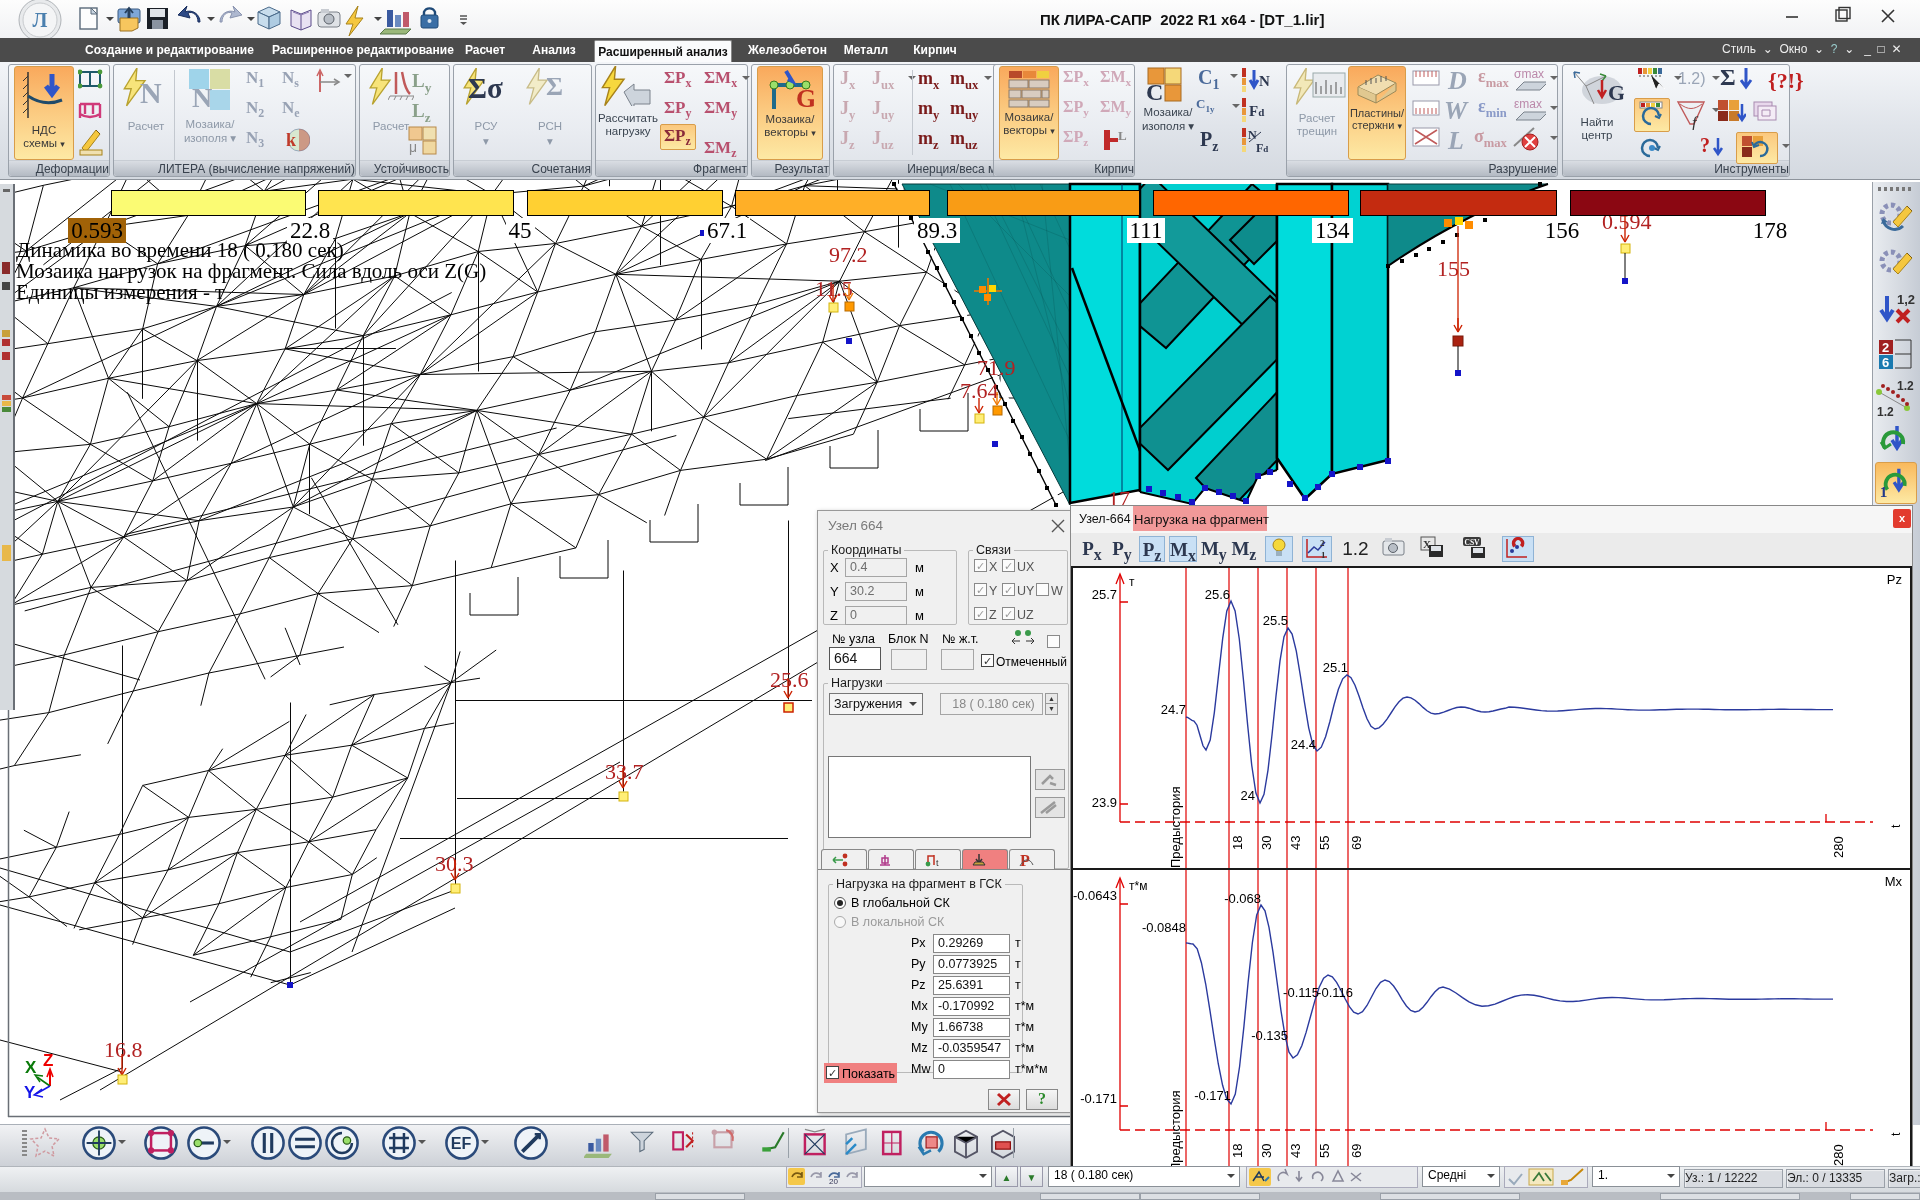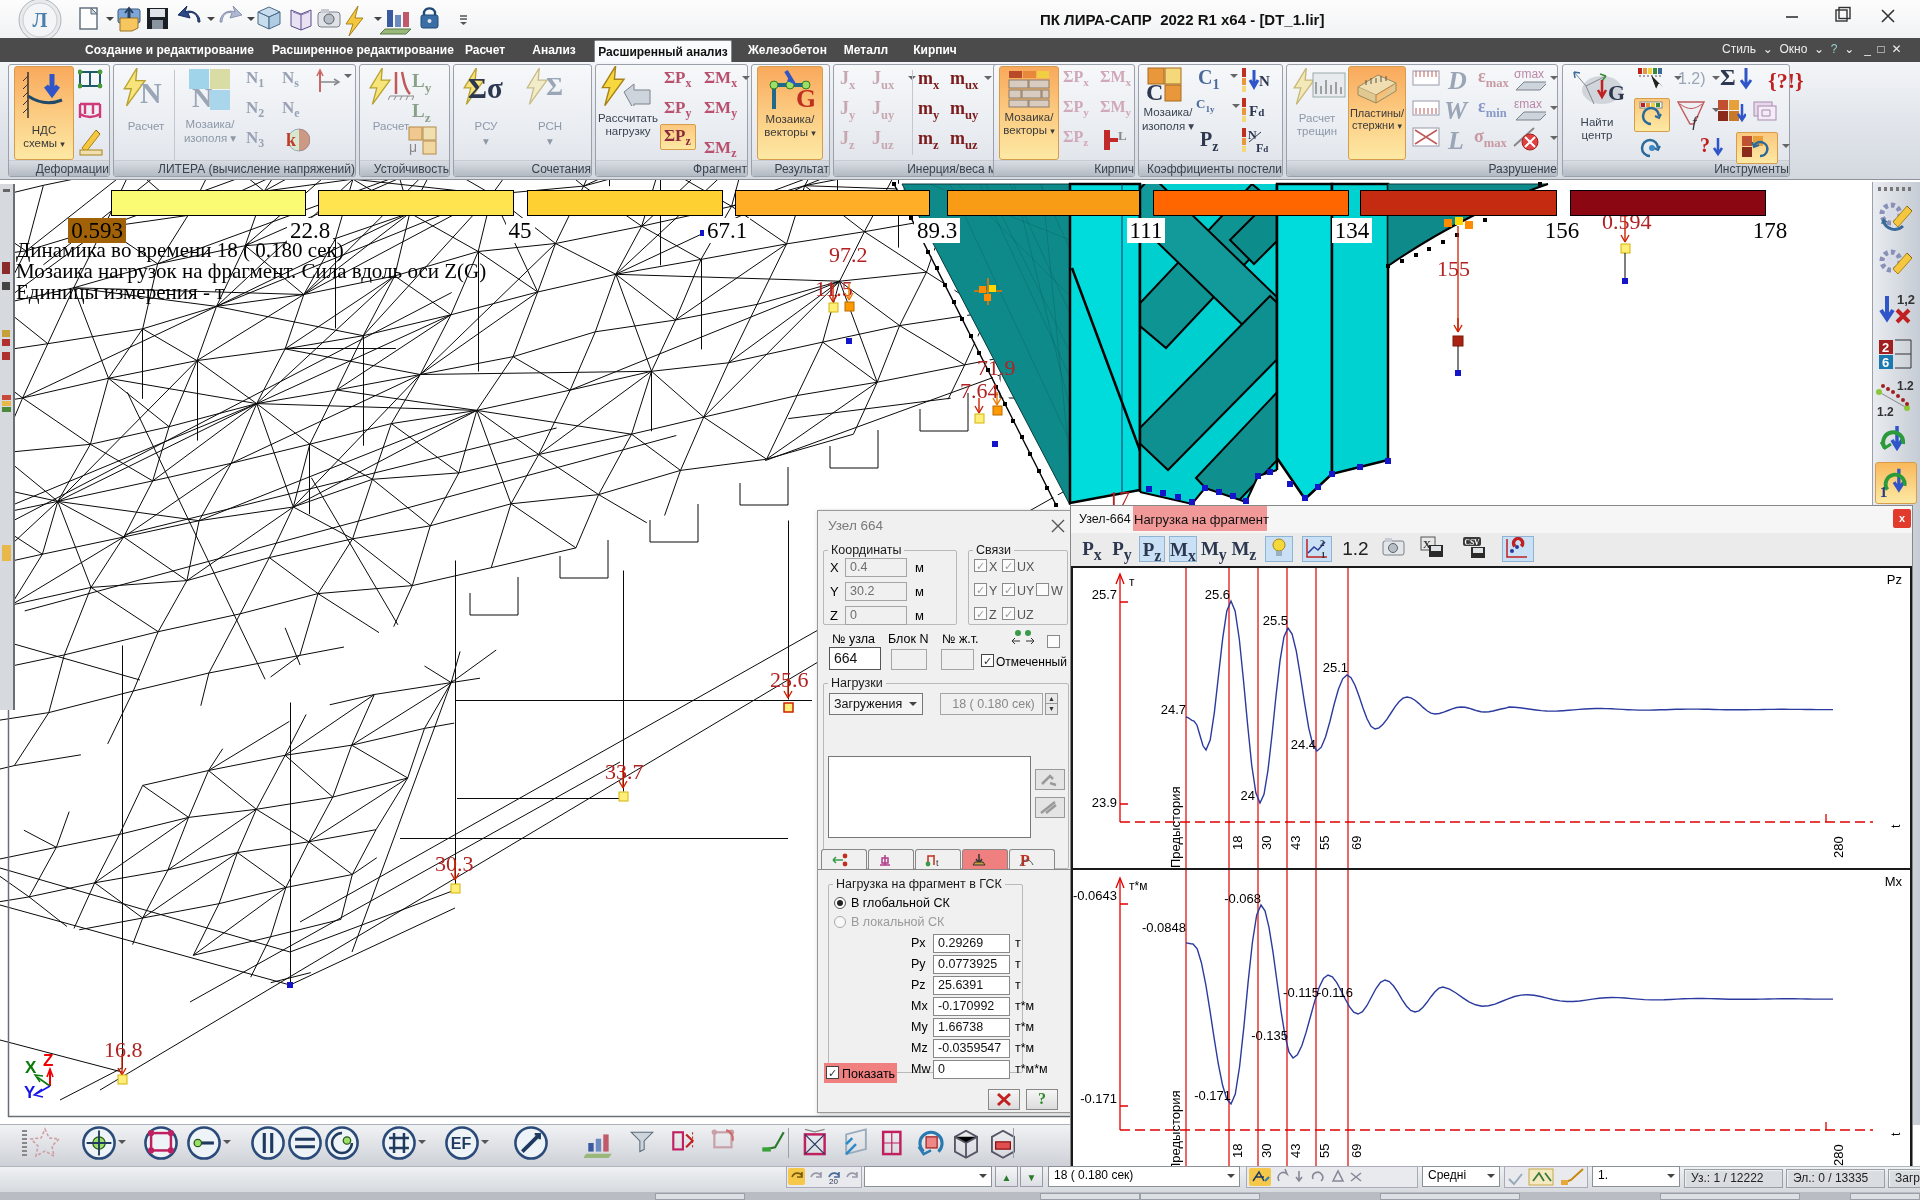--- a/index.html
+++ b/index.html
@@ -19,21 +19,21 @@
 .cb{position:absolute;width:13px;height:13px;border:1px solid #8a8a8a;background:#fcfcfc;font-size:11px;line-height:12px;text-align:center;color:#9a9a9a}
 .cb.on:before{content:"\2713"}
 .cb.dark{color:#333;border-color:#444}
 .field{position:absolute;border:1px solid #a5a5a5;background:#f0f0f0;color:#6e6e6e;font-size:12.5px;padding-left:4px;line-height:17px}
 .wfield{position:absolute;border:1px solid #7a7a7a;background:#fff;color:#111;font-size:12.5px;padding-left:4px;line-height:17px}
 fieldset{border:1px solid #b9b9b9;border-radius:2px;position:absolute}
 legend{font-size:12.5px;color:#1a1a1a;margin-left:4px;padding:0 3px}
 .ser{font-family:"Liberation Serif",serif}
 .chartbtn{display:inline-block;height:26px;min-width:26px;text-align:center;font-family:"Liberation Serif",serif;font-weight:bold;font-size:19px;color:#2d3850;vertical-align:top;margin:0 2px;line-height:26px}
 .chartbtn.hl{background:#c9e0f5;border:1px solid #8fb3d5}
-.statuscell{position:absolute;top:3px;height:19px;border:1px solid #9aa0a8;background:#d9dce1;font-size:12px;line-height:17px;padding-left:6px;color:#222;box-shadow:inset 1px 1px 1px rgba(255,255,255,.6)}
+.statuscell{position:absolute;top:3px;height:19px;border:1px solid #9aa0a8;background:#d9dce1;font-size:12px;line-height:17px;color:#222;box-shadow:inset 1px 1px 1px rgba(255,255,255,.6)}
 .combo{position:absolute;border:1px solid #8a9097;background:#fff;font-size:12px;line-height:17px;padding-left:5px}
 .combo:after{content:"";position:absolute;right:4px;top:7px;border:4px solid transparent;border-top-color:#444}
 </style></head><body>
 <div id="titlebar">
 <svg class="abs" width="470" height="38" viewBox="0 0 470 38" style="left:0;top:0">
 <circle cx="40" cy="20" r="21" fill="#e8eaec" stroke="#b0b4b8"></circle>
 <circle cx="40" cy="20" r="17" fill="#f4f5f6" stroke="#c8cbce"></circle>
 <text x="40" y="27" text-anchor="middle" font-size="20" font-family="Liberation Serif,serif" font-weight="bold" fill="#4a7fae">Л</text>
 <rect x="80" y="8" width="17" height="21" fill="#fdfdfd" stroke="#5a6a7a" stroke-width="1.4"></rect>
       <path d="M91 8L97 14L91 14Z" fill="#c8d4e0" stroke="#5a6a7a"></path>
@@ -257,23 +257,20 @@
       </svg><div style="line-height:13px">Мозаика/<br>векторы <span style="font-size:9px">▾</span></div></div>
     <div class="rl" style="left:1063px;top:6px;color:#d0a8b8;font-size:16px">ΣP<sub>x</sub></div>
     <div class="rl" style="left:1100px;top:6px;color:#d0a8b8;font-size:16px">ΣM<sub>x</sub></div>
     <div class="rl" style="left:1063px;top:36px;color:#d0a8b8;font-size:16px">ΣP<sub>y</sub></div>
     <div class="rl" style="left:1100px;top:36px;color:#d0a8b8;font-size:16px">ΣM<sub>y</sub></div>
     <div class="rl" style="left:1063px;top:66px;color:#d0a8b8;font-size:16px">ΣP<sub>z</sub></div>
     <svg class="abs" width="30" height="28" viewBox="0 0 30 28" style="left:1100px;top:64px">
       <path d="M4 24V4h6v8h8v4h-8v8z" fill="#c02a2a"></path>
       <text x="18" y="14" font-size="13" fill="#888" font-family="Liberation Serif,serif" font-weight="bold">L</text>
     </svg>
-    <div class="grp" style="left:1138px;width:145px">
-      <div class="grplabel">Коэффициенты постели</div>
-    </div>
     <svg class="abs" width="36" height="36" viewBox="0 0 36 36" style="left:1146px;top:4px">
       <rect x="2" y="2" width="16" height="16" fill="#e8973a" stroke="#a86a20"></rect>
       <rect x="19" y="2" width="16" height="16" fill="#f5d879" stroke="#a86a20"></rect>
       <rect x="19" y="19" width="16" height="16" fill="#e8973a" stroke="#a86a20"></rect>
       <text x="0" y="34" font-size="24" font-family="Liberation Serif,serif" font-weight="bold" fill="#2d3850">C</text>
     </svg>
     <div class="rbtxt" style="left:1140px;top:44px;width:56px;color:#3a4450">Мозаика/</div>
     <div class="rbtxt" style="left:1140px;top:57px;width:56px;color:#3a4450">изополя ▾</div>
     <div class="rl" style="left:1198px;top:4px;color:#4a6a9a;font-size:20px">C<sub>1</sub></div>
     <div class="abs" style="left:1230px;top:12px;width:0;height:0;border:4px solid transparent;border-top-color:#666"></div>
@@ -604,21 +601,21 @@
     <div class="abs" style="left:947px;top:190px;width:193px;height:26px;background:#f99c15;border:1px solid #000"></div>
     <div class="abs" style="left:1153px;top:190px;width:196px;height:26px;background:#ff6600;border:1px solid #000"></div>
     <div class="abs" style="left:1360px;top:190px;width:197px;height:26px;background:#c42b10;border:1px solid #000"></div>
     <div class="abs" style="left:1570px;top:190px;width:196px;height:26px;background:#8b0712;border:1px solid #000"></div>
     <div class="abs ser" style="left:57px;top:218px;width:80px;text-align:center;font-size:23px;color:#000"><span style="background:#a16207;padding:0 3px">0.593</span></div>
     <div class="abs ser" style="left:270px;top:218px;width:80px;text-align:center;font-size:23px;color:#000"><span style="background:#fff;padding:0 3px">22.8</span></div>
     <div class="abs ser" style="left:480px;top:218px;width:80px;text-align:center;font-size:23px;color:#000"><span style="background:#fff;padding:0 3px">45</span></div>
     <div class="abs ser" style="left:687px;top:218px;width:80px;text-align:center;font-size:23px;color:#000"><span style="background:#fff;padding:0 3px">67.1</span></div>
     <div class="abs ser" style="left:897px;top:218px;width:80px;text-align:center;font-size:23px;color:#000"><span style="background:#fff;padding:0 3px">89.3</span></div>
     <div class="abs ser" style="left:1106px;top:218px;width:80px;text-align:center;font-size:23px;color:#000"><span style="background:#fff;padding:0 3px">111</span></div>
-    <div class="abs ser" style="left:1312px;top:218px;width:80px;text-align:center;font-size:23px;color:#000"><span style="background:#fff;padding:0 3px">134</span></div>
+    <div class="abs ser" style="left:1312px;top:218px;width:80px;font-size:23px;color:#000"><span style="background:#fff;padding:0 3px">134</span></div>
     <div class="abs ser" style="left:1522px;top:218px;width:80px;text-align:center;font-size:23px;color:#000"><span style="background:#fff;padding:0 3px">156</span></div>
     <div class="abs ser" style="left:1730px;top:218px;width:80px;text-align:center;font-size:23px;color:#000"><span style="background:#fff;padding:0 3px">178</span></div>
   </div>
 <div class="abs" style="left:1872px;top:182px;width:48px;height:943px;background:linear-gradient(to right,#e9ecf0,#c6ccd5);border-left:1px solid #9aa0a8"></div>
 <div class="abs" style="left:1878px;top:187px;width:36px;height:4px;background:repeating-linear-gradient(to right,#777 0 3px,transparent 3px 6px)"></div>
 <svg class="abs" width="42" height="42" viewBox="0 0 42 42" style="left:1875px;top:196px;border-radius:3px">
     <circle cx="16" cy="18" r="9" fill="none" stroke="#8a90b8" stroke-width="5" stroke-dasharray="4 3"></circle>
     <circle cx="16" cy="18" r="5" fill="#d8dce8"></circle>
     <path d="M18 26L32 10l5 5-14 16z" fill="#f5c73e" stroke="#a8831a"></path>
     <path d="M32 10l5 5" stroke="#7a5a10"></path>

